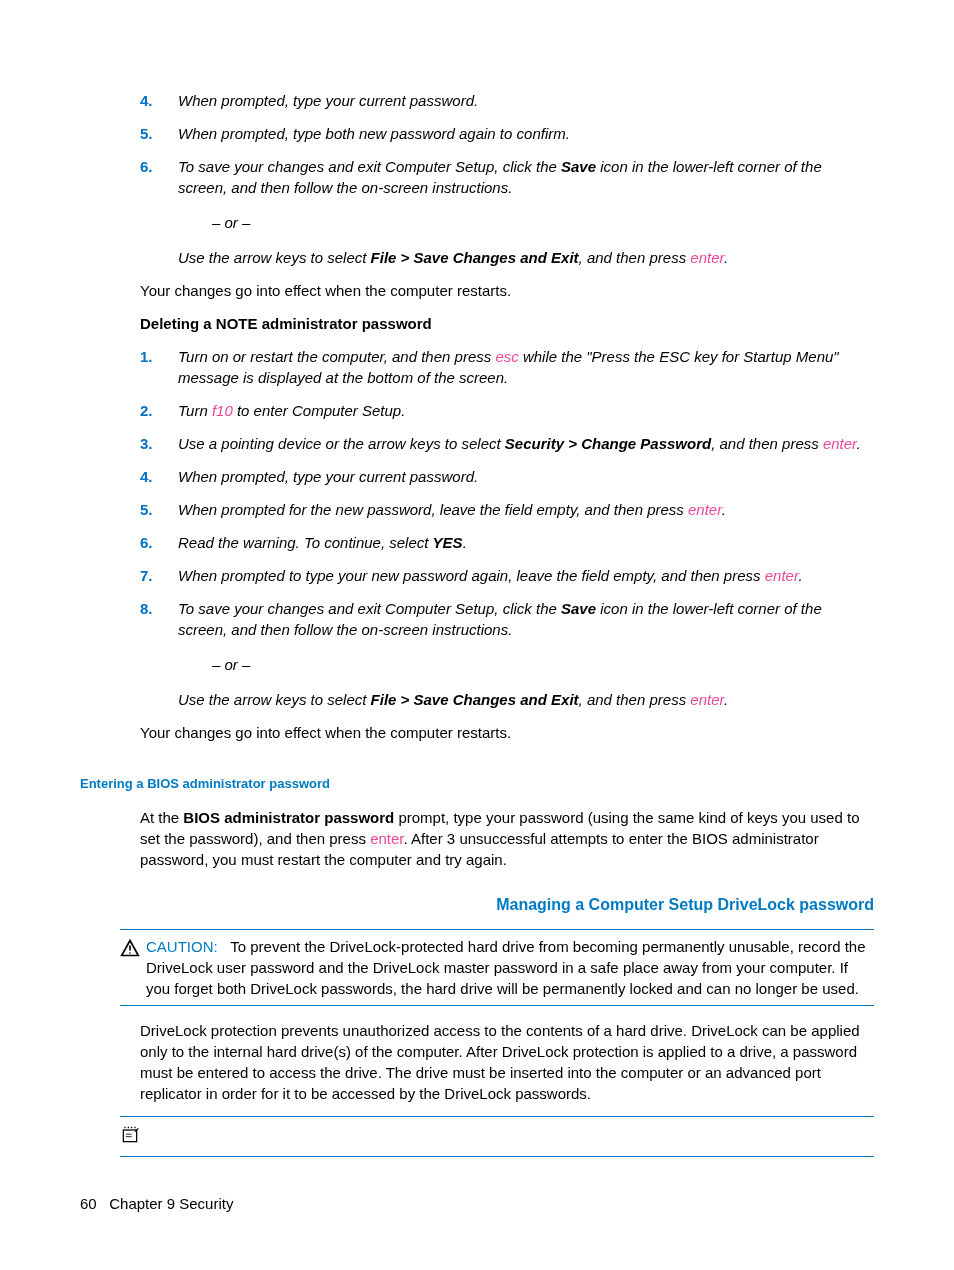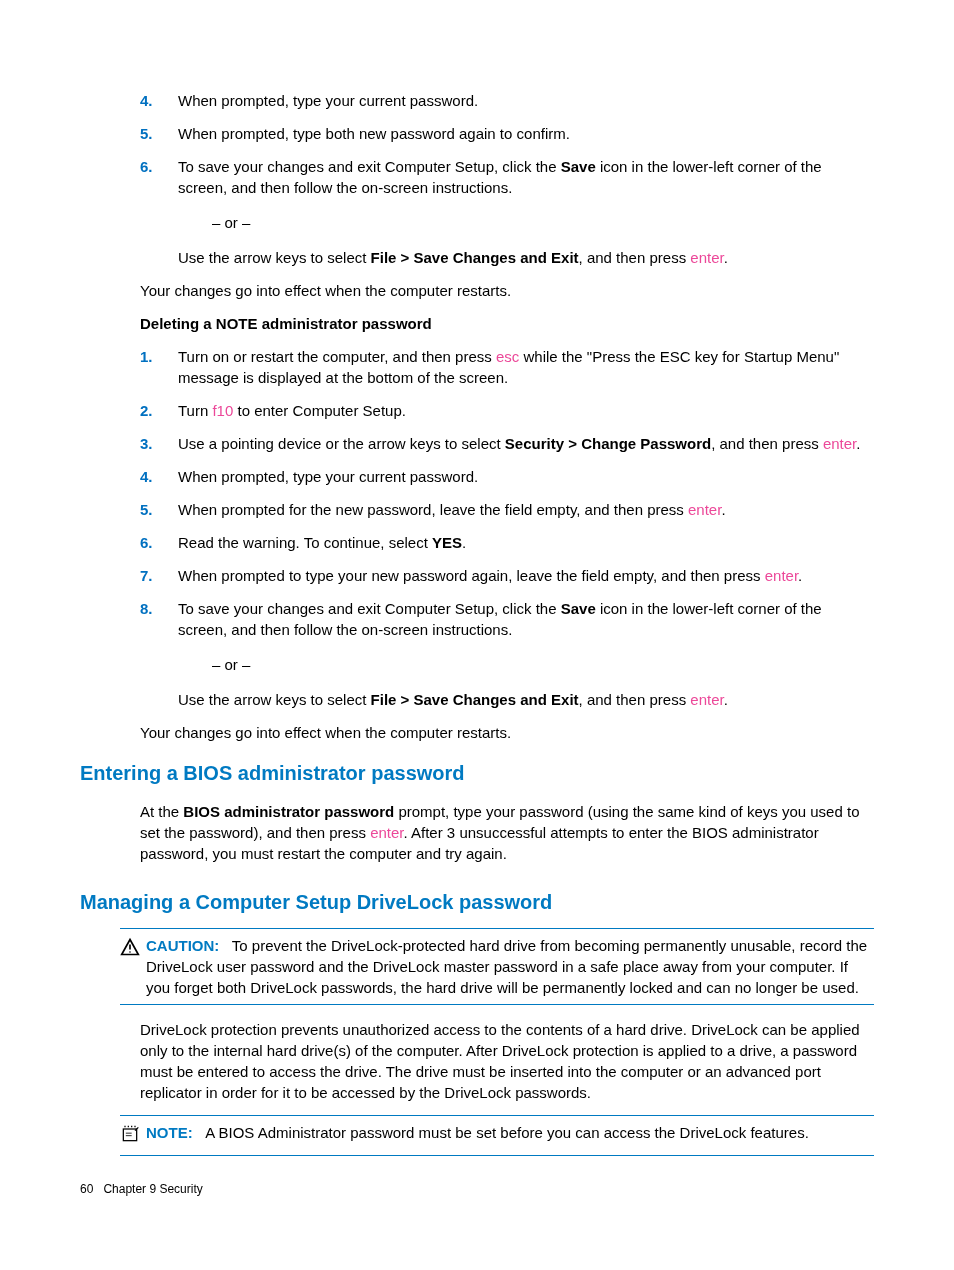--- a/index.html
+++ b/index.html
@@ -25,72 +25,74 @@
     margin-bottom: 12px;
   }
   .list-num {
     color: #0070c0;
     font-weight: bold;
     width: 38px;
     flex-shrink: 0;
   }
   .list-body {
     flex: 1;
+    font-style: italic;
   }
   .list-sub {
     margin-top: 14px;
     margin-bottom: 14px;
     margin-left: 34px;
   }
   .para {
     margin: 12px 0;
   }
   .bold {
     font-weight: bold;
   }
   .link {
     color: #ec4899;
   }
   .h3 {
     color: #007ac2;
-    font-size: 20px;
-    font-weight: bold;
-    margin: 16px 0 14px 0;
+    font-size: 13px;
+    font-weight: bold;
+    margin: 32px 0 14px 0;
   }
   .h2 {
     color: #007ac2;
-    font-size: 20px;
+    font-size: 16px;
     font-weight: bold;
     margin: 24px 0 12px 0;
+    text-align: right;
   }
   .note-box {
     border-top: 1px solid #007ac2;
     border-bottom: 1px solid #007ac2;
     padding: 6px 0;
     margin: 6px 0 14px 0;
     display: flex;
     align-items: flex-start;
   }
   .note-icon {
     width: 26px;
     flex-shrink: 0;
     margin-top: 2px;
   }
   .note-body {
     flex: 1;
   }
   .note-label {
     color: #007ac2;
-    font-weight: bold;
+    font-weight: normal;
   }
   .footer {
     position: absolute;
-    bottom: 72px;
+    bottom: 56px;
     left: 80px;
-    font-size: 12px;
+    font-size: 15px;
   }
   .noteblk { margin-left: 40px; }
   .sub-heading {
     font-weight: bold;
     margin: 12px 0;
   }
 </style>
 </head>
 <body>
 
@@ -194,21 +196,18 @@
   <div class="note-box">
     <div class="note-icon">
       <svg viewBox="0 0 24 24" width="20" height="20">
           <rect x="4" y="6" width="16" height="14" fill="none" stroke="#000" stroke-width="1.5"></rect>
           <path d="M6 4 L6 2 M10 4 L10 2 M14 4 L14 2 M18 4 L18 2" stroke="#000" stroke-width="1.5"></path>
           <path d="M18 8 L22 4" stroke="#000" stroke-width="1.5"></path>
           <line x1="7" y1="11" x2="14" y2="11" stroke="#000" stroke-width="1"></line>
           <line x1="7" y1="14" x2="14" y2="14" stroke="#000" stroke-width="1"></line>
         </svg>
     </div>
-    <div class="note-body">
-      <span class="note-label">NOTE:</span>&nbsp;&nbsp;&nbsp;<span>A BIOS Administrator password must be set before you can access the DriveLock features.</span>
-    </div>
   </div>
 </div>
 
 <div class="footer">
   <span>60</span>&nbsp;&nbsp;&nbsp;<span>Chapter 9   Security</span>
 </div>
 
 </body></html>

